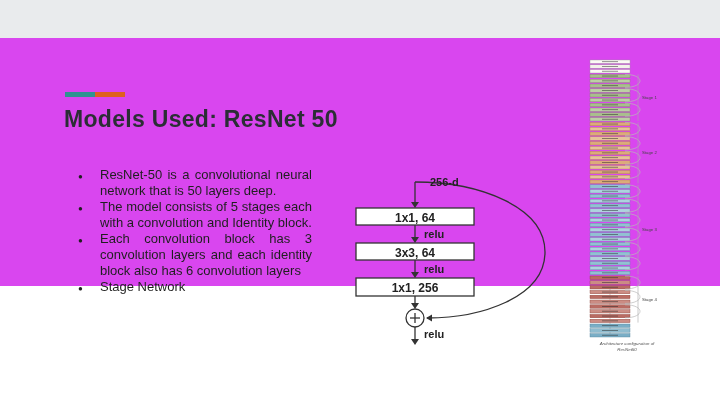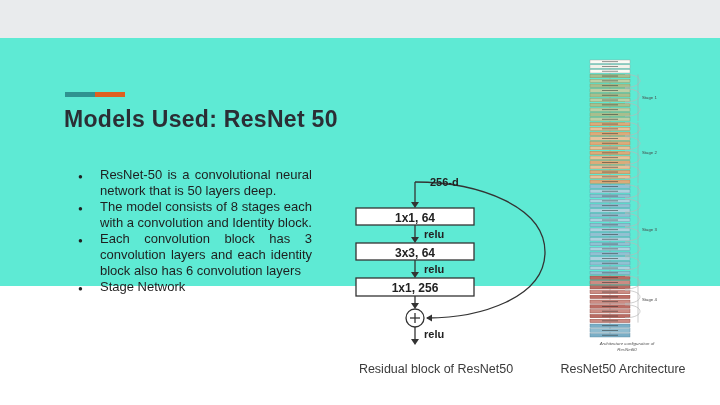--- a/index.html
+++ b/index.html
@@ -1,18 +1,18 @@
 <!DOCTYPE html>
 <html><head>
 <meta charset="utf-8">
 <style>
   html,body{margin:0;padding:0;}
   body{width:720px;height:405px;background:#ffffff;overflow:hidden;
        font-family:"Liberation Sans", sans-serif;}
-  .slide{position:relative;width:720px;height:286px;background:#5eead4;}
+  .slide{position:relative;width:720px;height:286px;background:#d946ef;}
   .top-band{position:absolute;left:0;top:0;width:720px;height:38px;background:#e9ebed;}
   .accent-bar{position:absolute;left:65px;top:92px;width:60px;height:5px;display:flex;}
   .accent-bar .seg{height:5px;width:30px;}
   .seg-teal{background:#2f9390;}
   .seg-orange{background:#df6020;}
   .title{position:absolute;left:64px;top:106px;margin:0;
          font-size:23px;font-weight:bold;letter-spacing:.3px;color:#2b2e35;}
   .bullets{position:absolute;left:78px;top:167px;width:234px;margin:0;padding:0;list-style:none;}
   .bullet-item{display:flex;margin:0;}
   .bullet-marker{flex:0 0 22px;font-size:8px;color:#1f1f1f;padding-top:5px;}
@@ -39,21 +39,21 @@
 
   <h1 class="title">Models Used: ResNet 50</h1>
 
   <ul class="bullets" id="bullet-list">
       <li class="bullet-item">
         <span class="bullet-marker">●</span>
         <span class="bullet-text">ResNet-50 is a convolutional neural network that is 50 layers deep.</span>
       </li>
       <li class="bullet-item">
         <span class="bullet-marker">●</span>
-        <span class="bullet-text">The model consists of 8 stages each with a convolution and Identity block.</span>
+        <span class="bullet-text">The model consists of 5 stages each with a convolution and Identity block.</span>
       </li>
       <li class="bullet-item">
         <span class="bullet-marker">●</span>
         <span class="bullet-text">Each convolution block has 3 convolution layers and each identity block also has 6 convolution layers</span>
       </li>
       <li class="bullet-item">
         <span class="bullet-marker">●</span>
         <span class="bullet-text">Stage Network</span>
       </li>
     </ul>
@@ -239,16 +239,14 @@
         <rect x="17" y="268.2000000000003" width="16" height="0.9" fill="rgba(40,40,40,0.55)"></rect>
         <rect x="5" y="271.8000000000003" width="40" height="3.4" fill="#8fbccf" stroke="#4f829c" stroke-width="0.4"></rect>
         <rect x="17" y="273.0000000000003" width="16" height="0.9" fill="rgba(40,40,40,0.55)"></rect>
         <rect x="5" y="276.6000000000003" width="40" height="3.4" fill="#7aaec6" stroke="#4f829c" stroke-width="0.4"></rect>
         <rect x="17" y="277.8000000000003" width="16" height="0.9" fill="rgba(40,40,40,0.55)"></rect>
         <text x="42" y="288" font-size="4.4" fill="#555" text-anchor="middle" font-style="italic">Architecture configuration of</text>
         <text x="42" y="294" font-size="4.4" fill="#555" text-anchor="middle" font-style="italic">ResNet50</text>
       </svg>
   </div>
 
-  <div class="caption caption-residual">Residual block of ResNet50</div>
-  <div class="caption caption-arch">ResNet50 Architecture</div>
 
 </div>
 
 </body></html>

